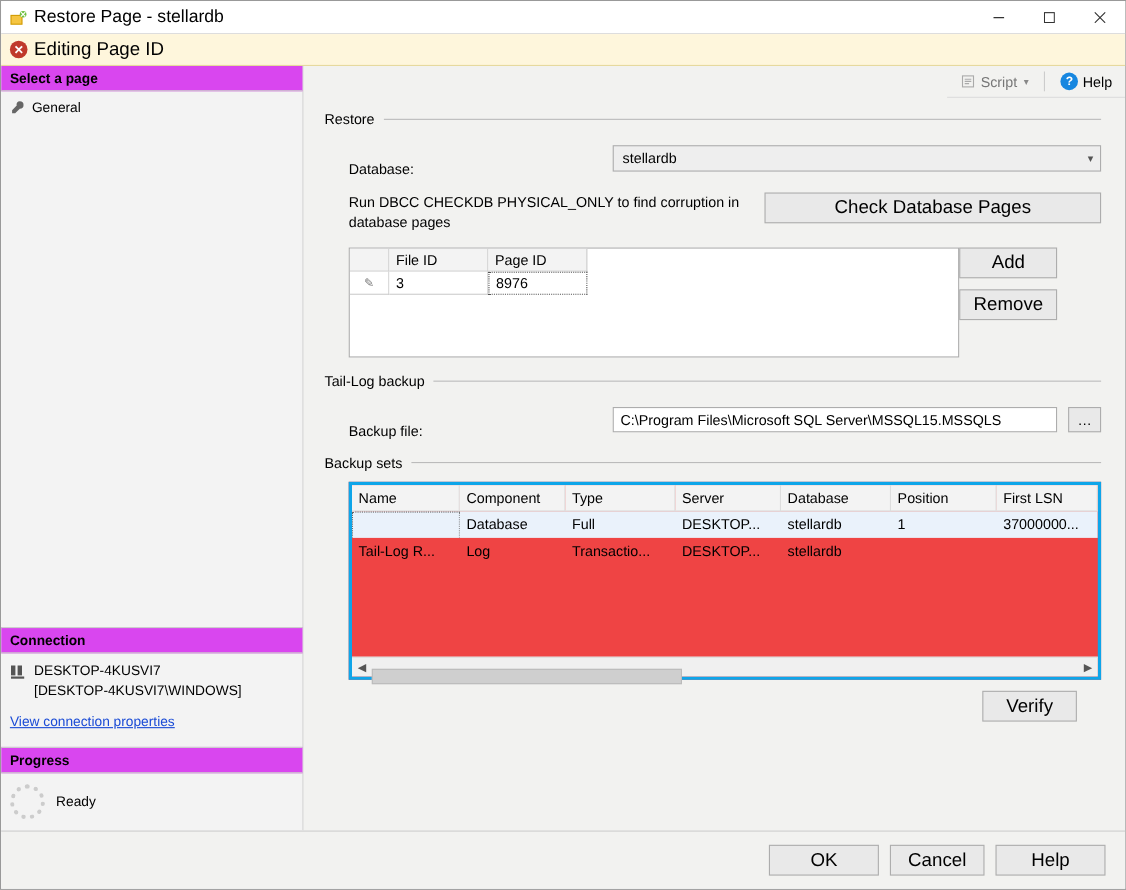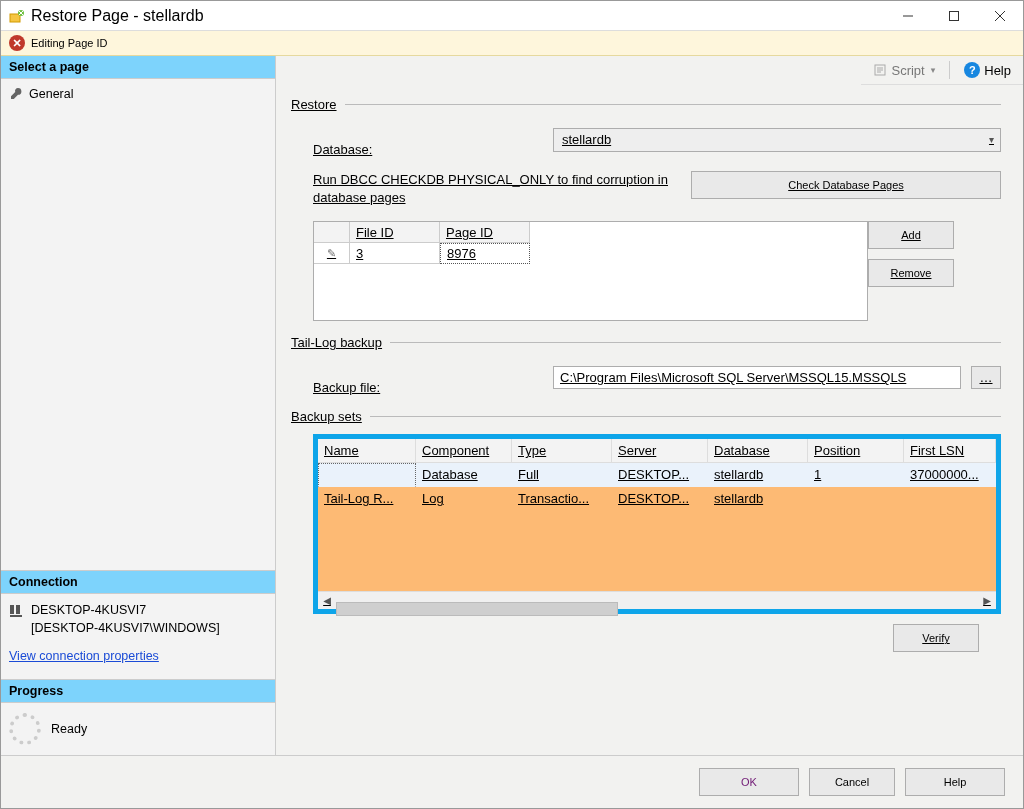--- a/index.html
+++ b/index.html
@@ -50,40 +50,40 @@
     gap: 6px;
   }
   .banner-icon {
     width: 16px; height: 16px;
     border-radius: 50%;
     background: #c0392b;
     color: #fff;
     display: flex; align-items: center; justify-content: center;
     font-size: 11px; font-weight: bold;
   }
-  .banner-text { font-size: 11px; text-align: center; }
+  .banner-text { font-size: 17px; text-align: center; }
 
   
   .main-split {
     flex: 1;
     display: flex;
     overflow: hidden;
   }
 
   
   .sidebar {
     width: 275px;
     background: #f3f3f3;
     border-right: 1px solid #ccc;
     display: flex;
     flex-direction: column;
     font-size: 12.5px;
   }
   .sidebar-section-header {
-    background: #7dd3fc;
+    background: #d946ef;
     border-top: 1px solid #ccc;
     border-bottom: 1px solid #ccc;
     padding: 4px 8px;
     font-weight: bold;
   }
   .sidebar-section-header:first-child { border-top: none; }
   .sidebar-body {
     padding: 6px 8px;
   }
   .sidebar-item {
@@ -159,21 +159,20 @@
 
   .panels {
     flex: 1;
     padding: 4px 22px 10px 22px;
     overflow: auto;
     font-size: 13px;
   }
 
   .group {
     margin: 8px 0 14px;
-    text-decoration: underline;
   }
   .group-title {
     display: flex;
     align-items: center;
     gap: 8px;
     margin-bottom: 10px;
   }
   .group-title span { white-space: nowrap; }
   .group-line {
     flex: 1;
@@ -209,24 +208,24 @@
 
   .big-btn {
     height: 28px;
     min-width: 86px;
     padding: 0 12px;
     border: 1px solid #adadad;
     background: #e9e9e9;
     display: flex;
     align-items: center;
     justify-content: center;
-    font-size: 11px;
+    font-size: 17px;
     cursor: pointer;
   }
-  .big-btn.disabled { color: #701a75; }
+  .big-btn.disabled { color: #000000; }
 
   .pages-grid-row {
     display: flex;
     margin: 14px 0 4px 22px;
     align-items: flex-start;
   }
   .pages-grid {
     width: 555px;
     height: 100px;
     border: 1px solid #adadad;
@@ -278,22 +277,22 @@
   .browse-btn {
     width: 30px; height: 23px;
     border: 1px solid #adadad;
     background: #e9e9e9;
     display: flex; align-items: center; justify-content: center;
   }
 
   
   .sets-table-wrap {
     margin: 6px 0 6px 22px;
-    border: 5px solid #0ea5e9;
-    background: #fdba74;
+    border: 3px solid #0ea5e9;
+    background: #ef4444;
     height: 180px;
     display: flex;
     flex-direction: column;
   }
   .sets-grid {
     flex: 1;
     overflow: hidden;
   }
   .sets-head, .sets-row {
     display: flex;

